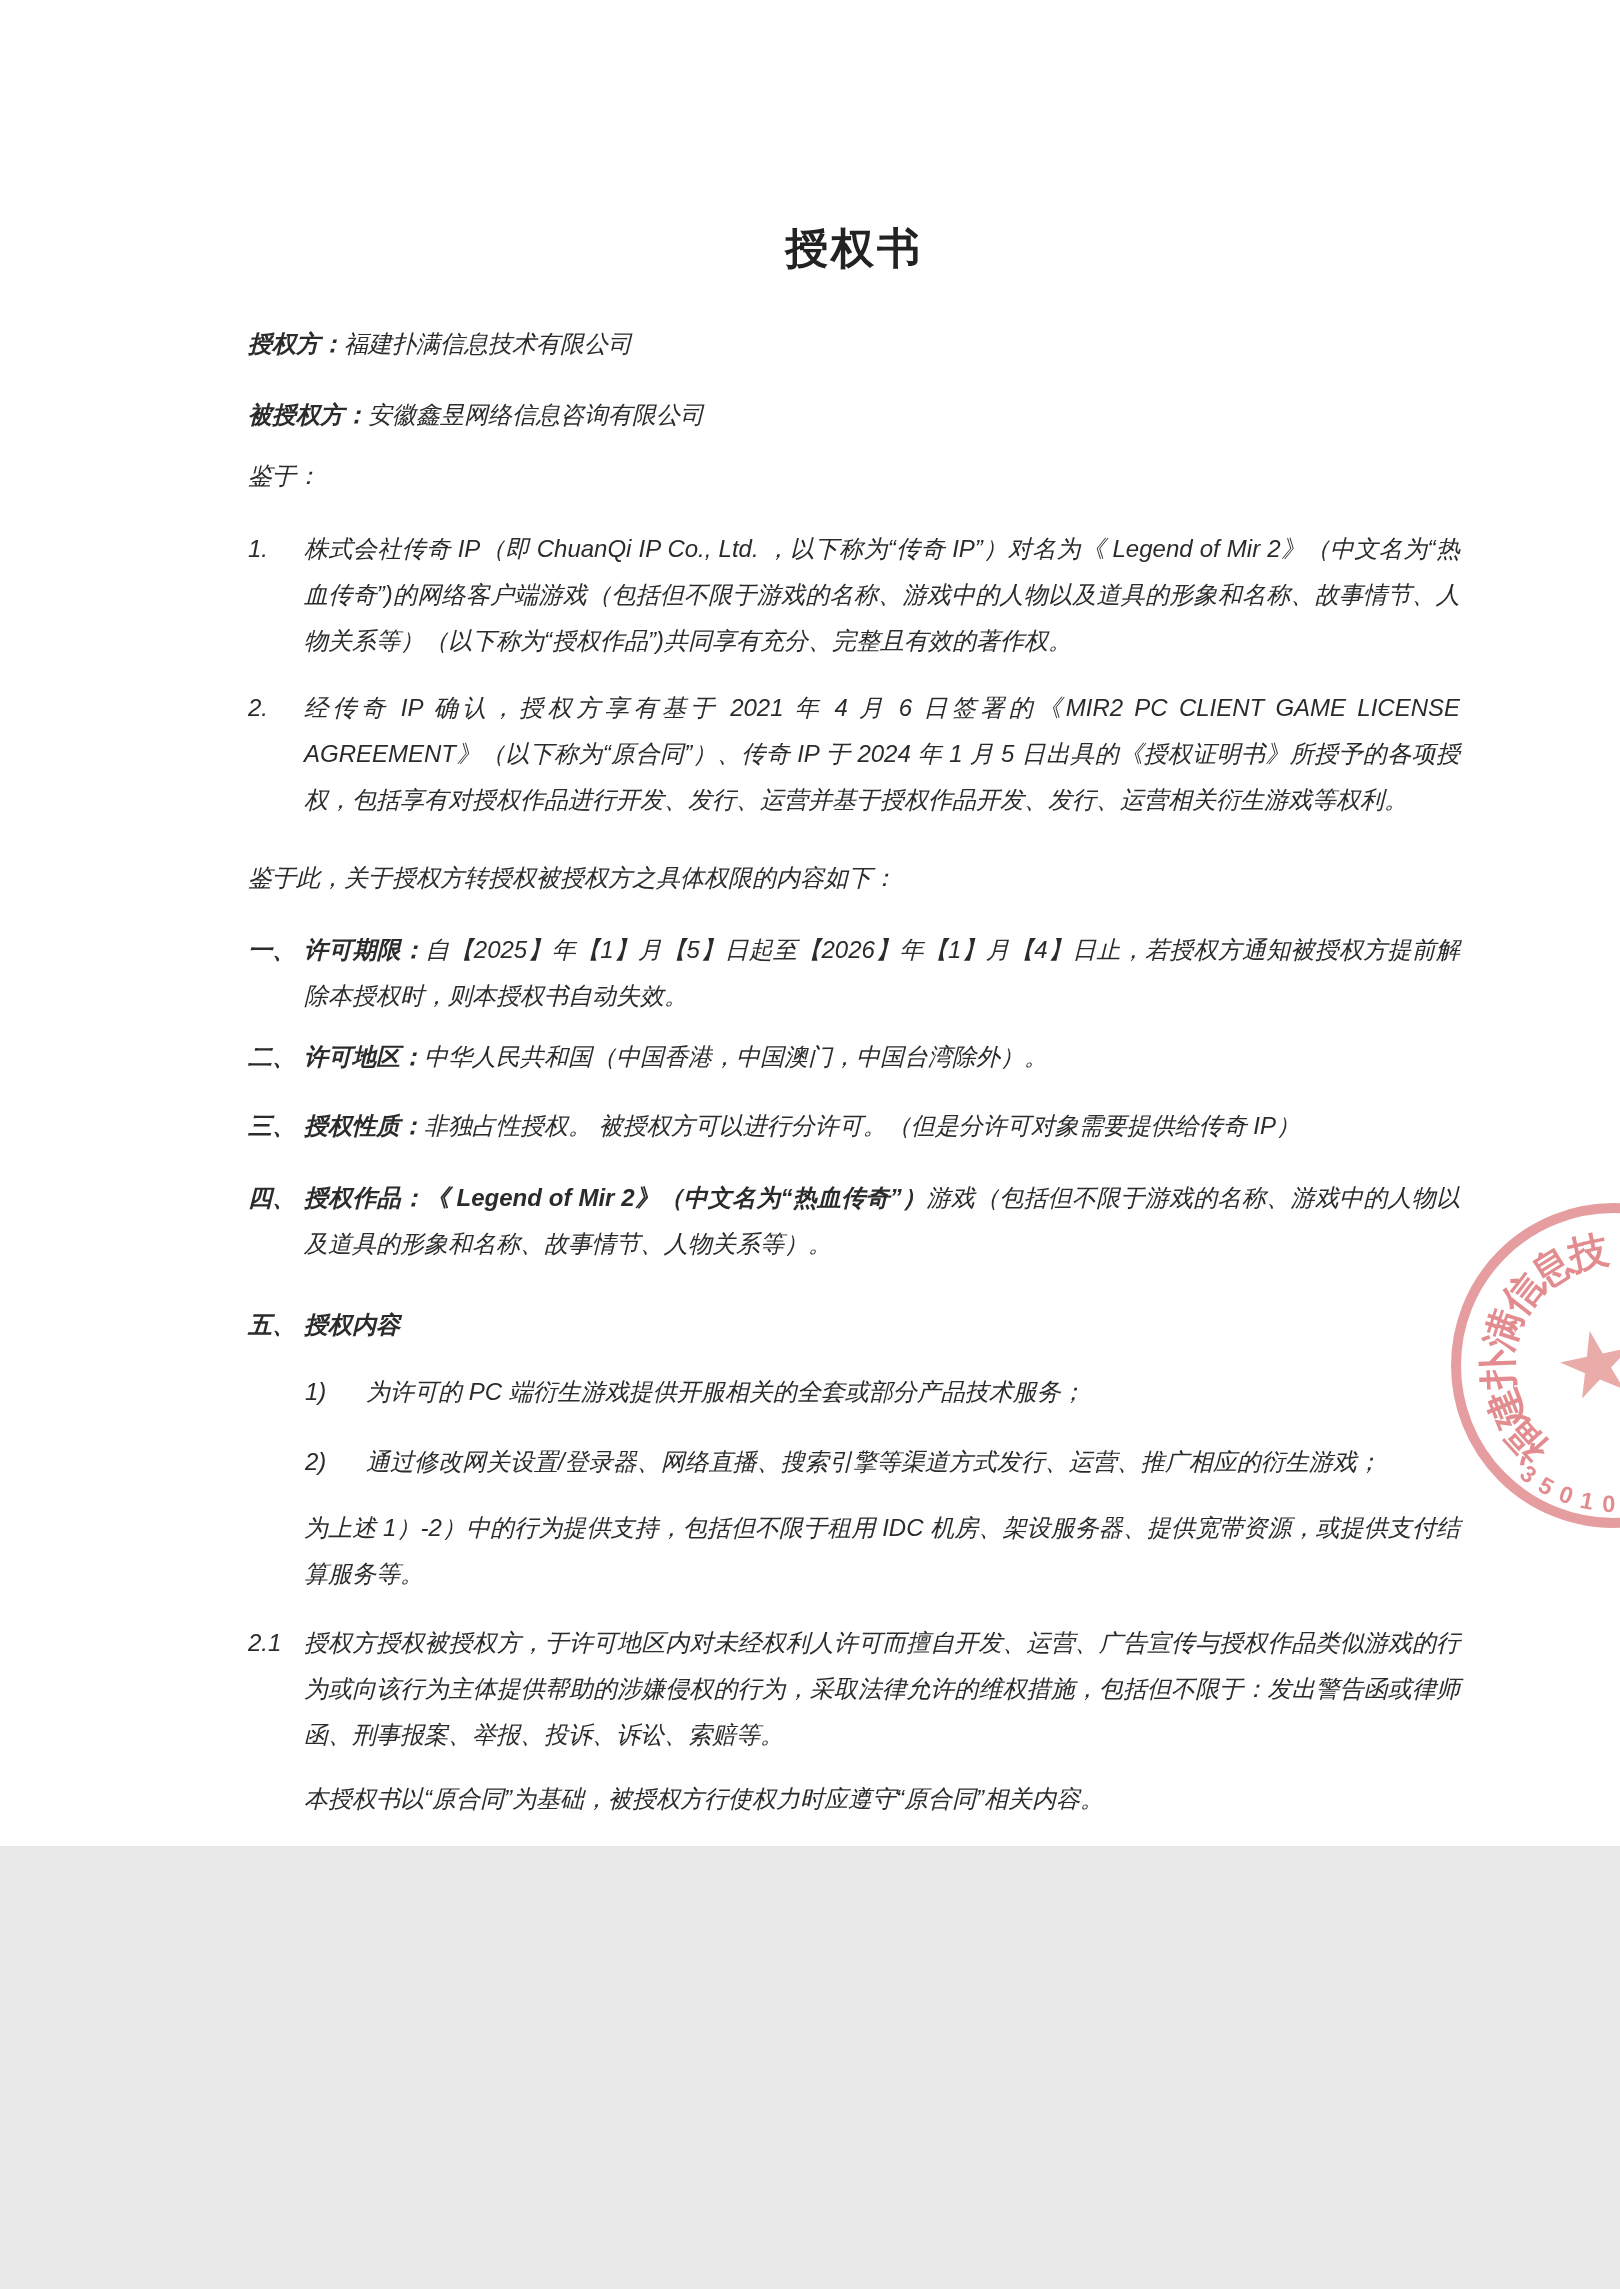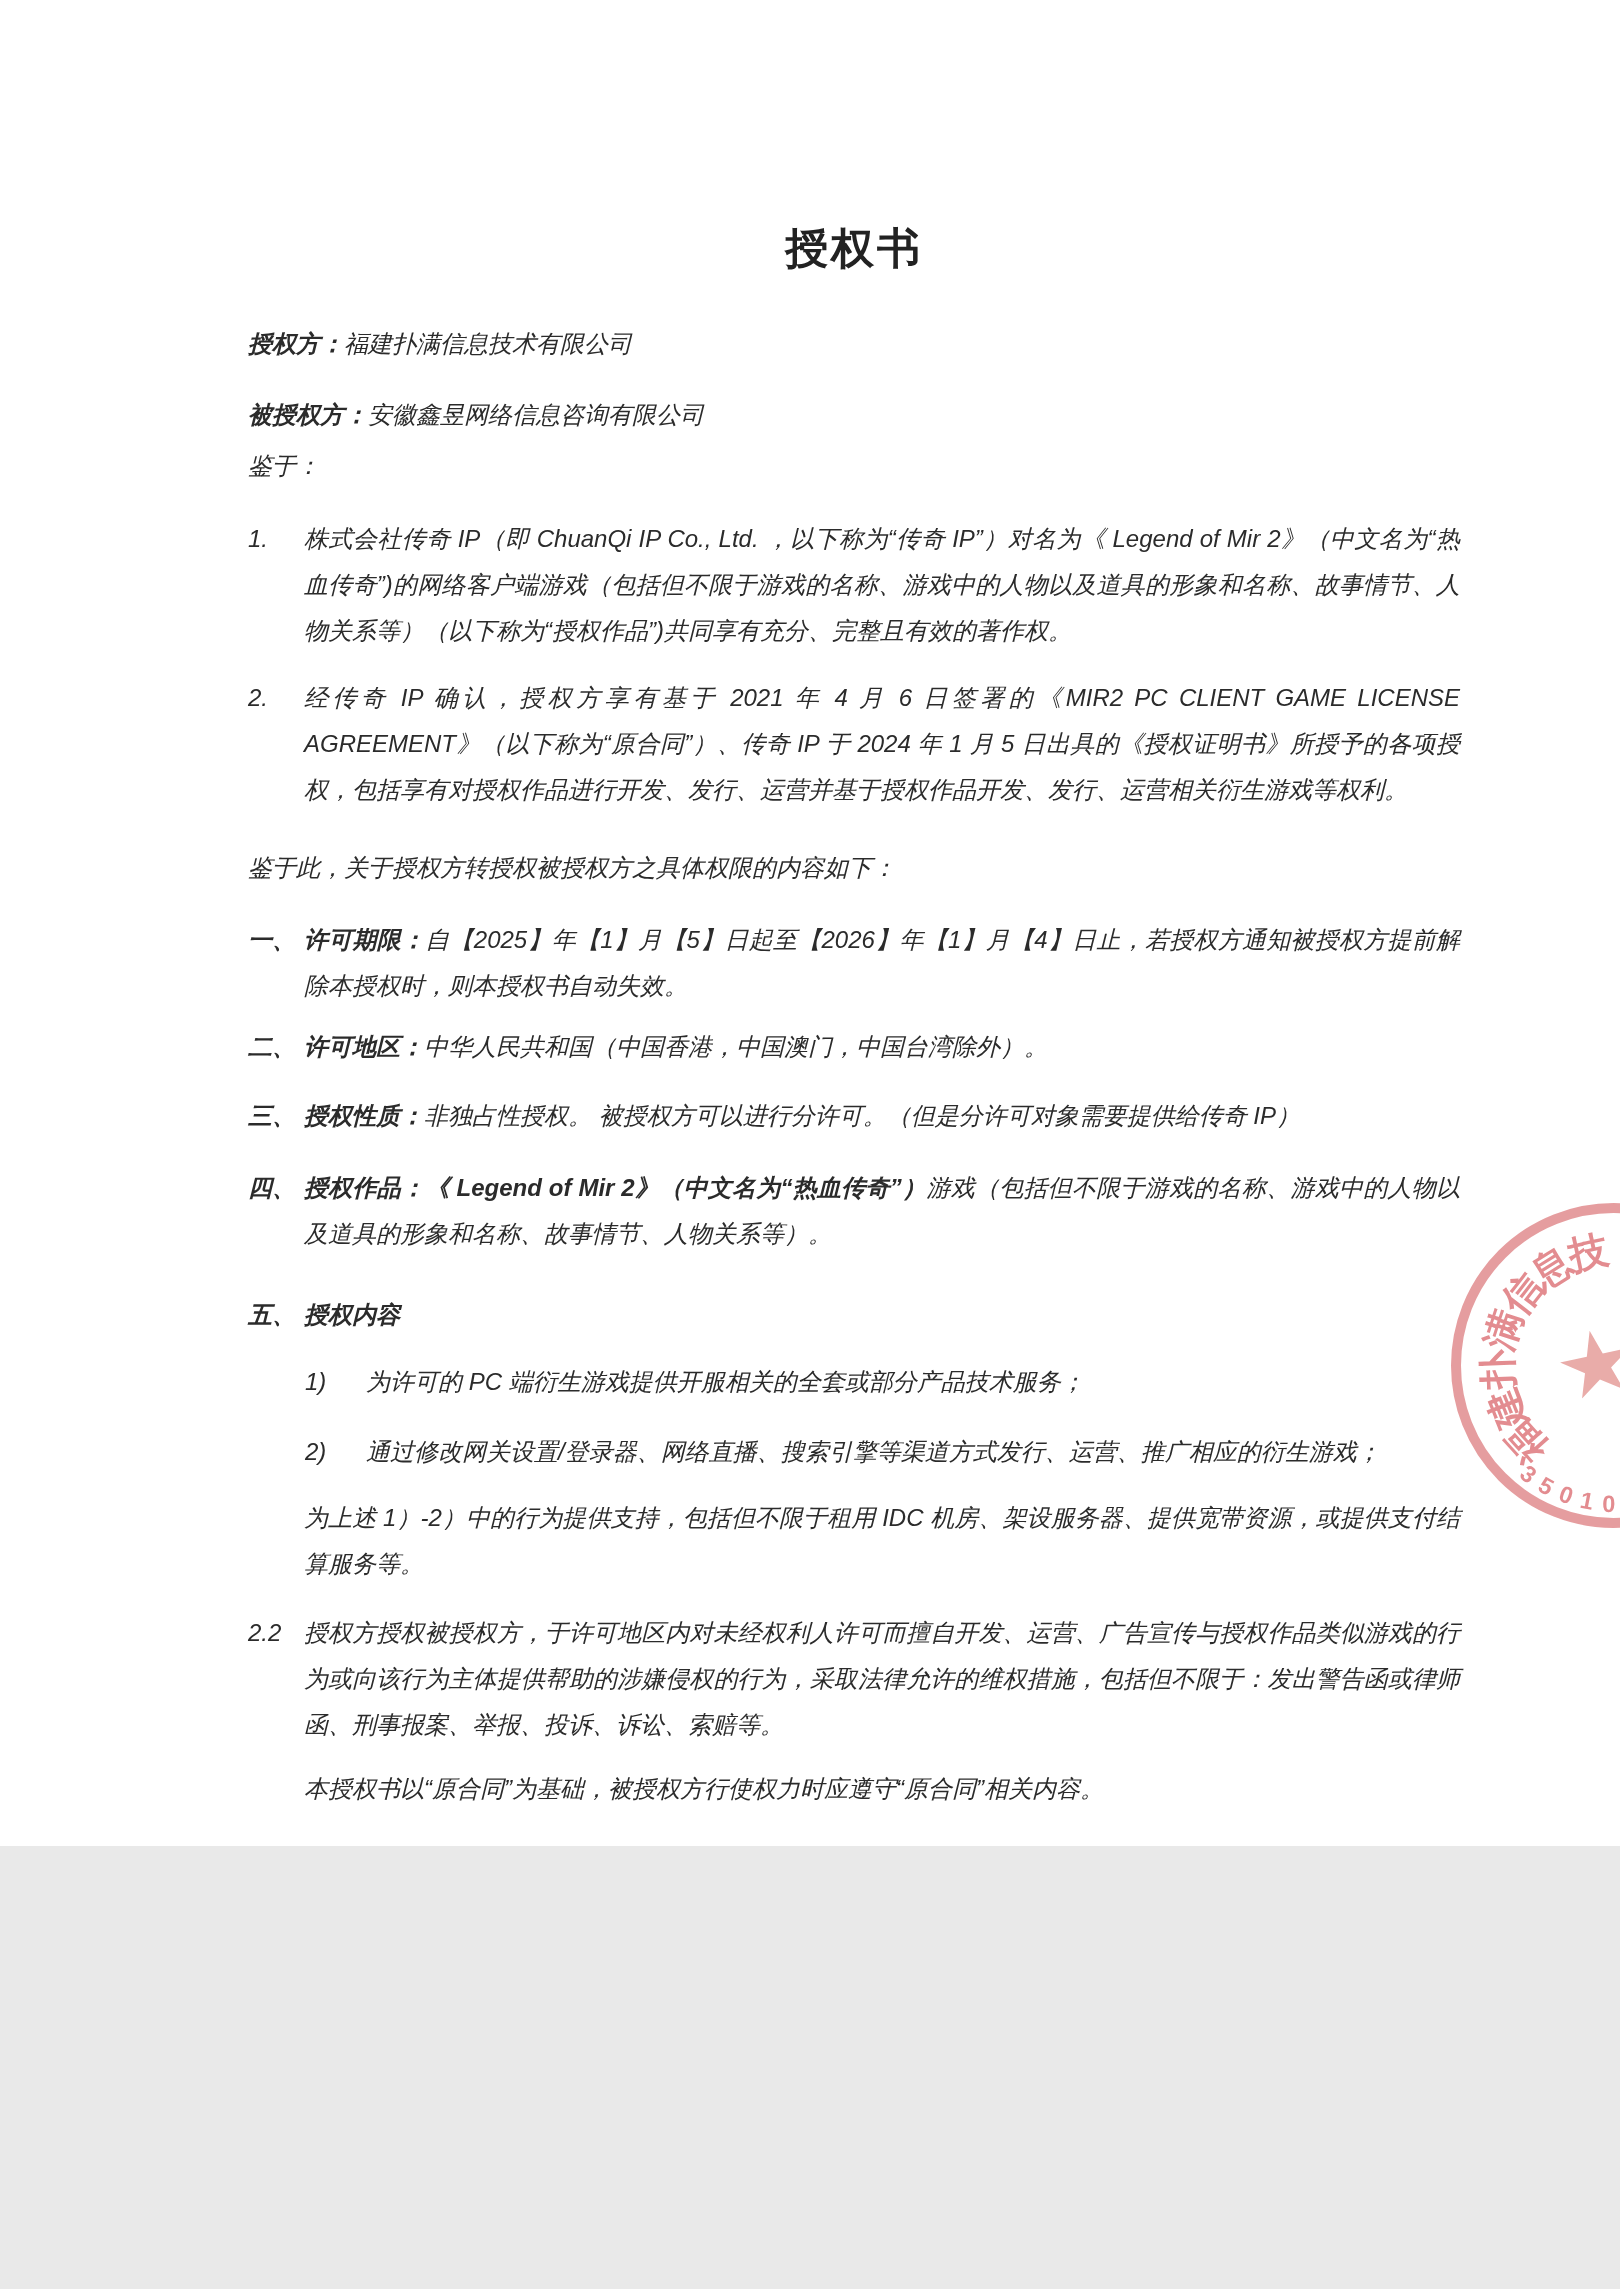--- a/index.html
+++ b/index.html
@@ -57,21 +57,21 @@
 
 <div class="page">
   <div class="doc">
 
     <div class="title">授权书</div>
 
     <p class="blk" style="margin-top:47px"><span class="bold">授权方：</span><span>福建扑满信息技术有限公司</span></p>
 
     <p class="blk" style="margin-top:24.5px"><span class="bold">被授权方：</span><span>安徽鑫昱网络信息咨询有限公司</span></p>
 
-    <p class="blk" style="margin-top:5px">鉴于：</p>
+    <p class="blk" style="margin-top:15px">鉴于：</p>
 
     <div class="blk row" style="margin-top:27.4px">
       <span class="numcol">1.</span>
       <span class="txtcol">株式会社传奇 IP（即 ChuanQi IP Co., Ltd. ，以下称为“传奇 IP”）对名为《 Legend of Mir 2》（中文名为“热血传奇”)的网络客户端游戏（包括但不限于游戏的名称、游戏中的人物以及道具的形象和名称、故事情节、人物关系等）（以下称为“授权作品”)共同享有充分、完整且有效的著作权。</span>
     </div>
 
     <div class="blk row" style="margin-top:21.6px">
       <span class="numcol">2.</span>
       <span class="txtcol">经传奇 IP 确认，授权方享有基于 2021 年 4 月 6 日签署的《MIR2 PC CLIENT GAME LICENSE AGREEMENT》（以下称为“原合同”）、传奇 IP 于 2024 年 1 月 5 日出具的《授权证明书》所授予的各项授权，包括享有对授权作品进行开发、发行、运营并基于授权作品开发、发行、运营相关衍生游戏等权利。</span>
     </div>
@@ -110,21 +110,21 @@
     </div>
 
     <div class="blk row sub" style="margin-top:23.5px">
       <span class="numcol">2)</span>
       <span class="txtcol">通过修改网关设置/登录器、网络直播、搜索引擎等渠道方式发行、运营、推广相应的衍生游戏；</span>
     </div>
 
     <p class="blk indent" style="margin-top:20.6px">为上述 1）-2）中的行为提供支持，包括但不限于租用 IDC 机房、架设服务器、提供宽带资源，或提供支付结算服务等。</p>
 
     <div class="blk row" style="margin-top:22.5px">
-      <span class="numcol">2.2</span>
+      <span class="numcol">2.1</span>
       <span class="txtcol">授权方授权被授权方，于许可地区内对未经权利人许可而擅自开发、运营、广告宣传与授权作品类似游戏的行为或向该行为主体提供帮助的涉嫌侵权的行为，采取法律允许的维权措施，包括但不限于：发出警告函或律师函、刑事报案、举报、投诉、诉讼、索赔等。</span>
     </div>
 
     <p class="blk indent" style="margin-top:18.6px">本授权书以“原合同”为基础，被授权方行使权力时应遵守“原合同”相关内容。</p>
 
   </div>
 
   <div class="footer">1 / 2</div>
 
   <div class="stamp">

